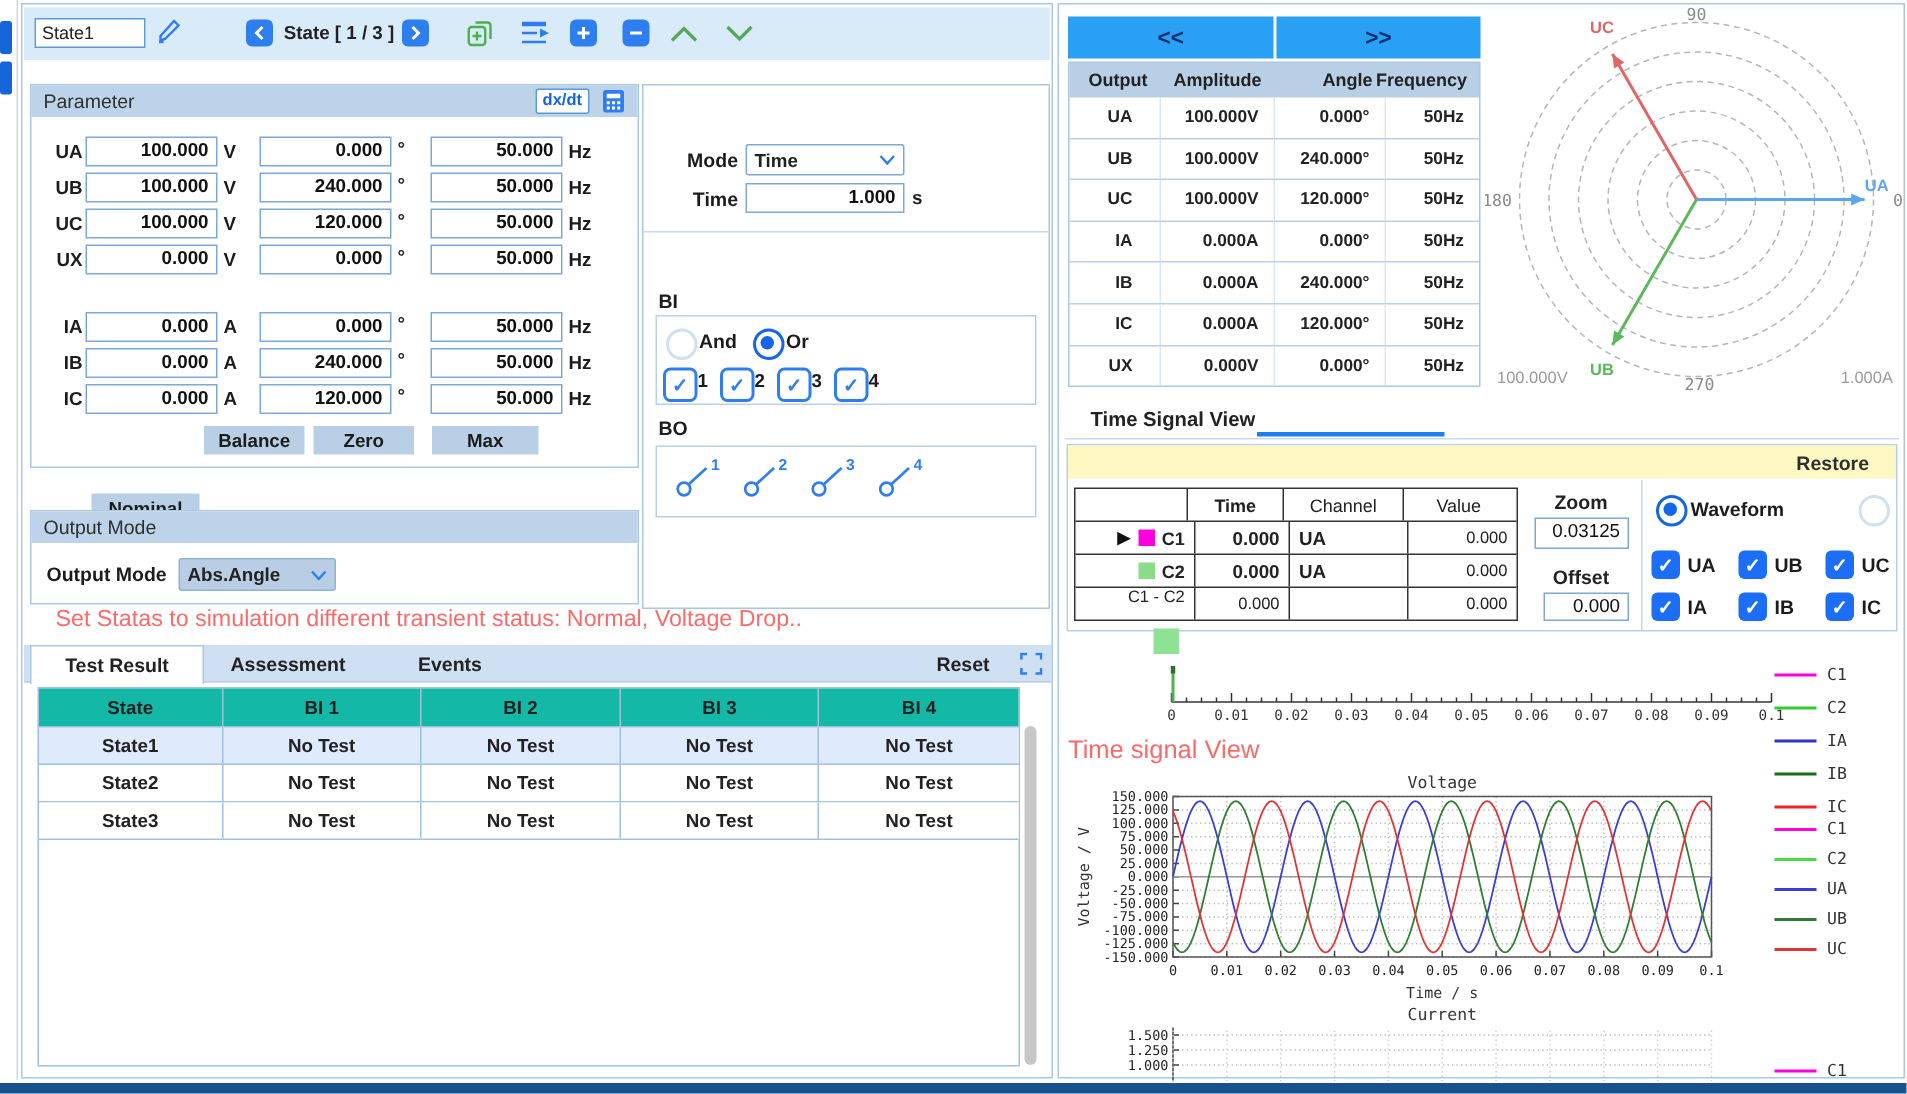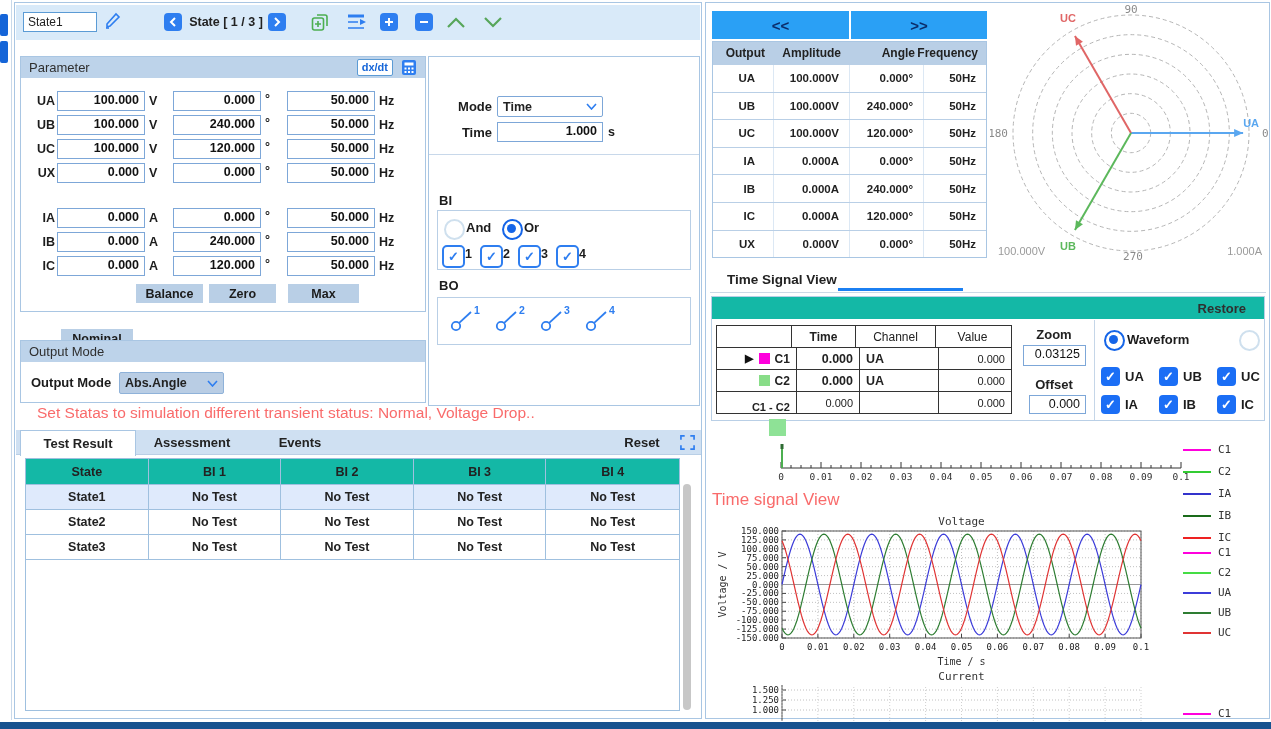--- a/index.html
+++ b/index.html
@@ -369,21 +369,21 @@
       <line x1="141" y1="130" x2="84.94999999999996" y2="227.08144776423552" stroke="#5cb85c" stroke-width="2"></line>
       <polygon points="84.94999999999996,227.08144776423552 85.98589838486221,217.28721913017557 92.91410161513771,221.28721913017557" fill="#5cb85c"></polygon>
       <text x="77.94999999999995" y="247.20580341721768" text-anchor="middle" font-size="11" fill="#5cb85c" font-weight="bold">UB</text>
     </svg>
 
   <div class="abs tabtxt" style="left:21px;top:266px;height:20px;font-size:13.5px;">Time Signal View</div>
   <div class="abs" style="left:132px;top:285px;width:125px;height:3px;background:#1b7ff2;"></div>
   <div class="abs" style="left:4px;top:289px;width:556px;height:1px;background:#ccd9e6;"></div>
 
   <div class="panel" style="left:5px;top:293px;width:554px;height:125px;border-color:#b9cfe6;">
-    <div class="phdr" style="height:22px;background:#14b8a6;justify-content:flex-end;padding-right:18px;">
+    <div class="phdr" style="height:22px;background:#fef9c3;justify-content:flex-end;padding-right:18px;">
       <span style="font-weight:700;font-size:13px;">Restore</span>
     </div>
     <div class="abs" id="cursor-table" style="left:4px;top:28px;width:296px;border:1px solid #333;">
         <div style="display: flex; height: 21px; border-bottom: 1px solid rgb(51, 51, 51);">
           <div class="cell" style="width: 74px; font-size: 12px;"></div>
           <div class="cell" style="width: 64px; font-size: 12px; font-weight: 700; border-left: 1px solid rgb(51, 51, 51);">Time</div>
           <div class="cell" style="width: 80px; font-size: 12px; border-left: 1px solid rgb(51, 51, 51);">Channel</div>
           <div class="cell" style="width: 74px; font-size: 12px; border-left: 1px solid rgb(51, 51, 51);">Value</div>
         </div>
         <div style="display: flex; height: 21px; border-bottom: 1px solid rgb(51, 51, 51);">
@@ -399,21 +399,21 @@
         <div style="display: flex; height: 21px; border-bottom: 1px solid rgb(51, 51, 51);">
           <div style="width: 74px; display: flex; align-items: center; justify-content: flex-end; padding-right: 6px; gap: 4px; font-size: 12px; font-weight: 700;">
             <span style="width: 11px; height: 11px; background: rgb(136, 221, 136); display: inline-block;"></span>
             <span>C2</span>
           </div>
           <div style="width: 64px; border-left: 1px solid rgb(51, 51, 51); display: flex; align-items: center; justify-content: flex-end; padding: 0px 6px; font-size: 12.5px; font-weight: 700; box-sizing: border-box;">0.000</div>
           <div style="width: 80px; border-left: 1px solid rgb(51, 51, 51); display: flex; align-items: center; justify-content: flex-start; padding: 0px 6px; font-size: 12.5px; font-weight: 700; box-sizing: border-box;">UA</div>
           <div style="width: 74px; border-left: 1px solid rgb(51, 51, 51); display: flex; align-items: center; justify-content: flex-end; padding: 0px 6px; font-size: 11px; font-weight: 400; box-sizing: border-box;">0.000</div>
         </div>
         <div style="display: flex; height: 21px;">
-          <div style="width: 74px; display: flex; align-items: flex-end; justify-content: flex-end; padding-right: 6px; gap: 4px; font-size: 11px; font-weight: 700;">
+          <div style="width: 74px; display: flex; align-items: flex-start; justify-content: flex-end; padding-right: 6px; gap: 4px; font-size: 11px; font-weight: 400;">
             <span>C1 - C2</span>
           </div>
           <div style="width: 64px; border-left: 1px solid rgb(51, 51, 51); display: flex; align-items: center; justify-content: flex-end; padding: 0px 6px; font-size: 11px; font-weight: 400; box-sizing: border-box;">0.000</div>
           <div style="width: 80px; border-left: 1px solid rgb(51, 51, 51); display: flex; align-items: center; justify-content: flex-start; padding: 0px 6px; font-size: 12.5px; font-weight: 400; box-sizing: border-box;"></div>
           <div style="width: 74px; border-left: 1px solid rgb(51, 51, 51); display: flex; align-items: center; justify-content: flex-end; padding: 0px 6px; font-size: 11px; font-weight: 400; box-sizing: border-box;">0.000</div>
         </div>
       </div>
 
     <div class="abs cell" style="left:300px;top:28px;width:84px;height:18px;font-weight:700;font-size:13px;">Zoom</div>
     <div class="numbox" style="left:311px;top:48px;width:63px;height:21px;font-weight:400;font-size:12.5px;">0.03125</div>

